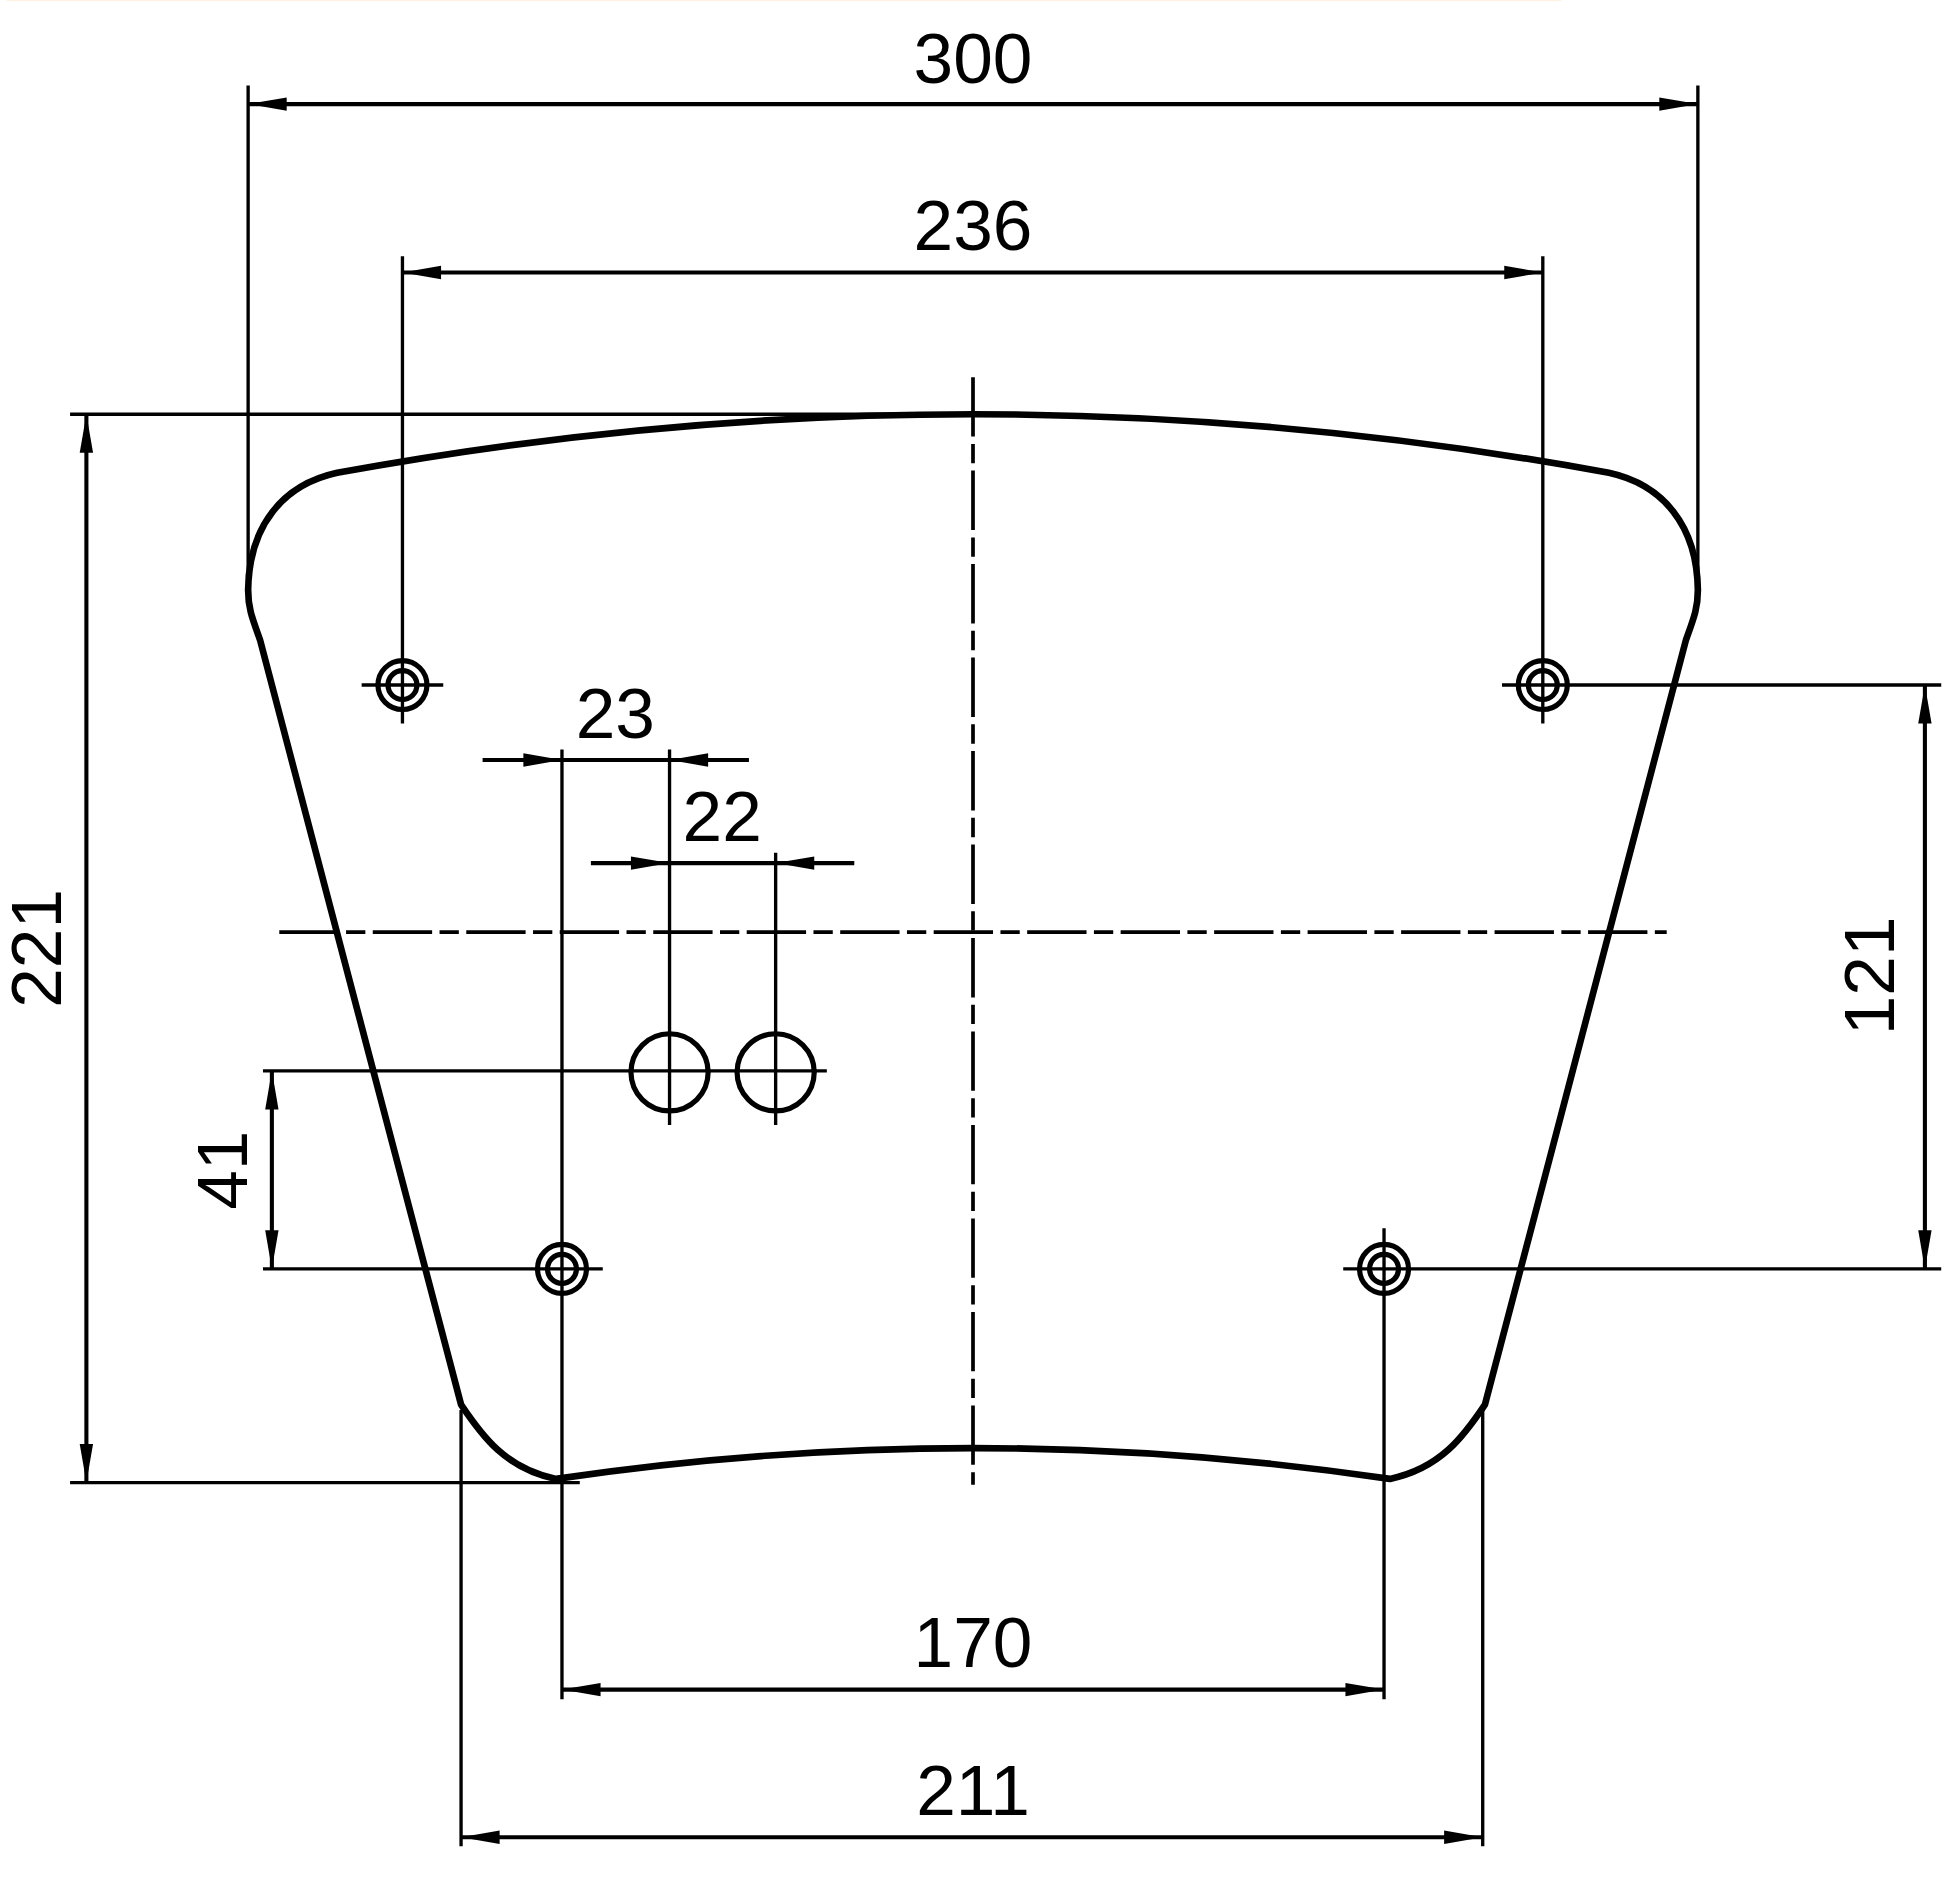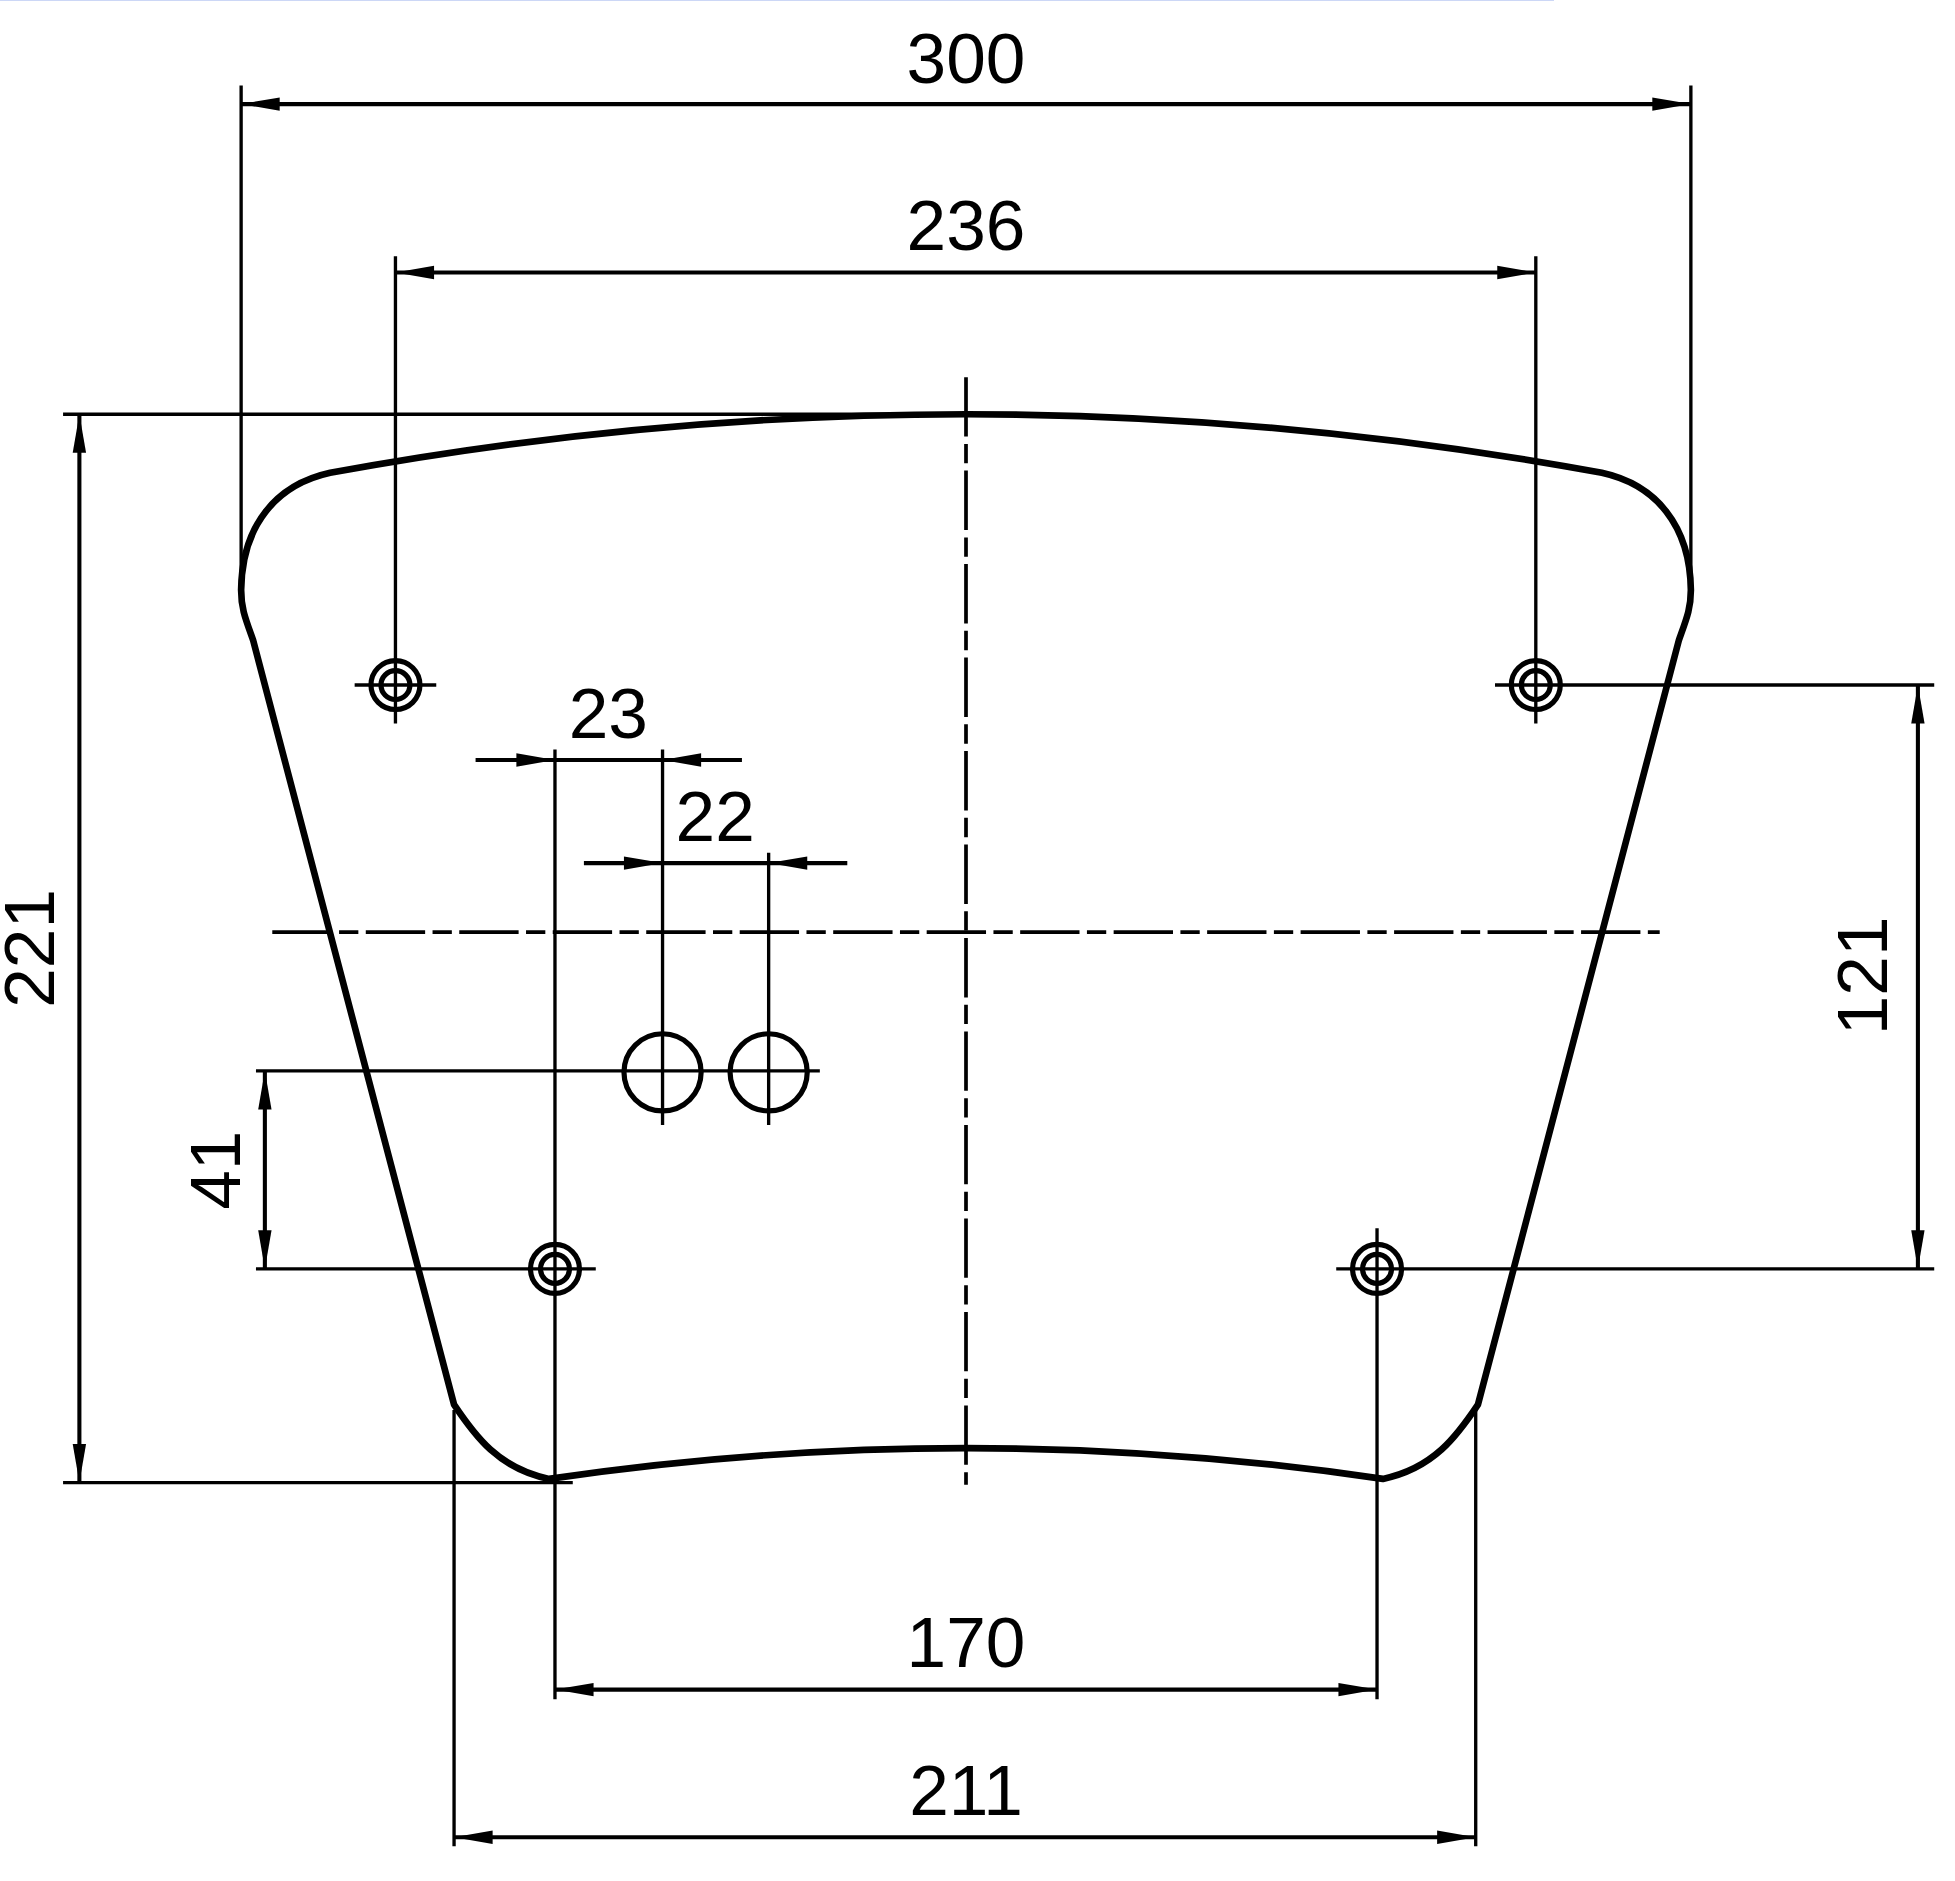--- a/index.html
+++ b/index.html
@@ -3,23 +3,24 @@
 <meta charset="utf-8">
 <style>
   html, body {
     margin: 0;
     padding: 0;
     background: #ffffff;
   }
   .drawing-wrap {
     width: 1554px;
     height: 1882px;
-    background: #1d4ed8;
+    background: #fdba74;
     position: relative;
     font-family: "Liberation Sans", sans-serif;
+    margin-left: 7px;
   }
   svg text {
     font-family: "Liberation Sans", sans-serif;
     font-weight: 400;
     fill: #000000;
   }
 </style>
 </head>
 <body>
 

